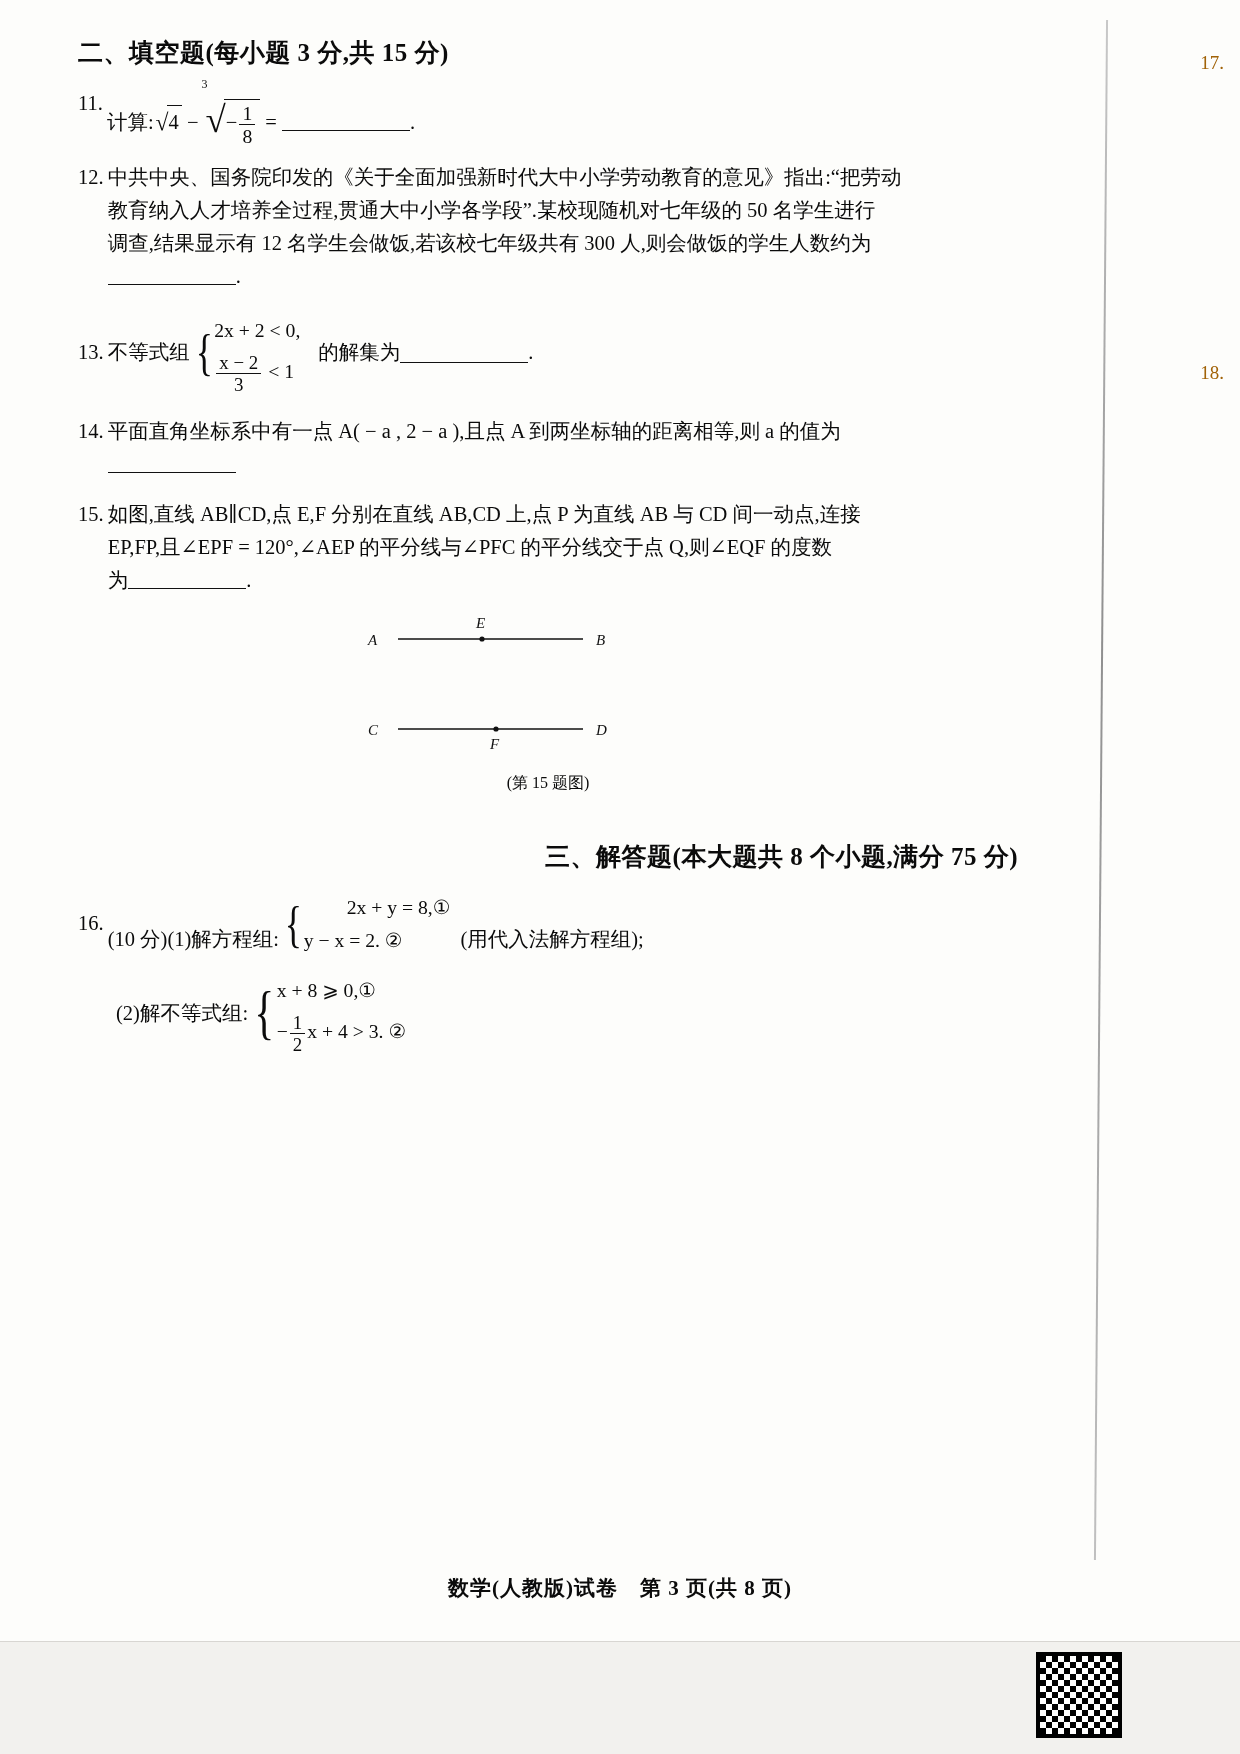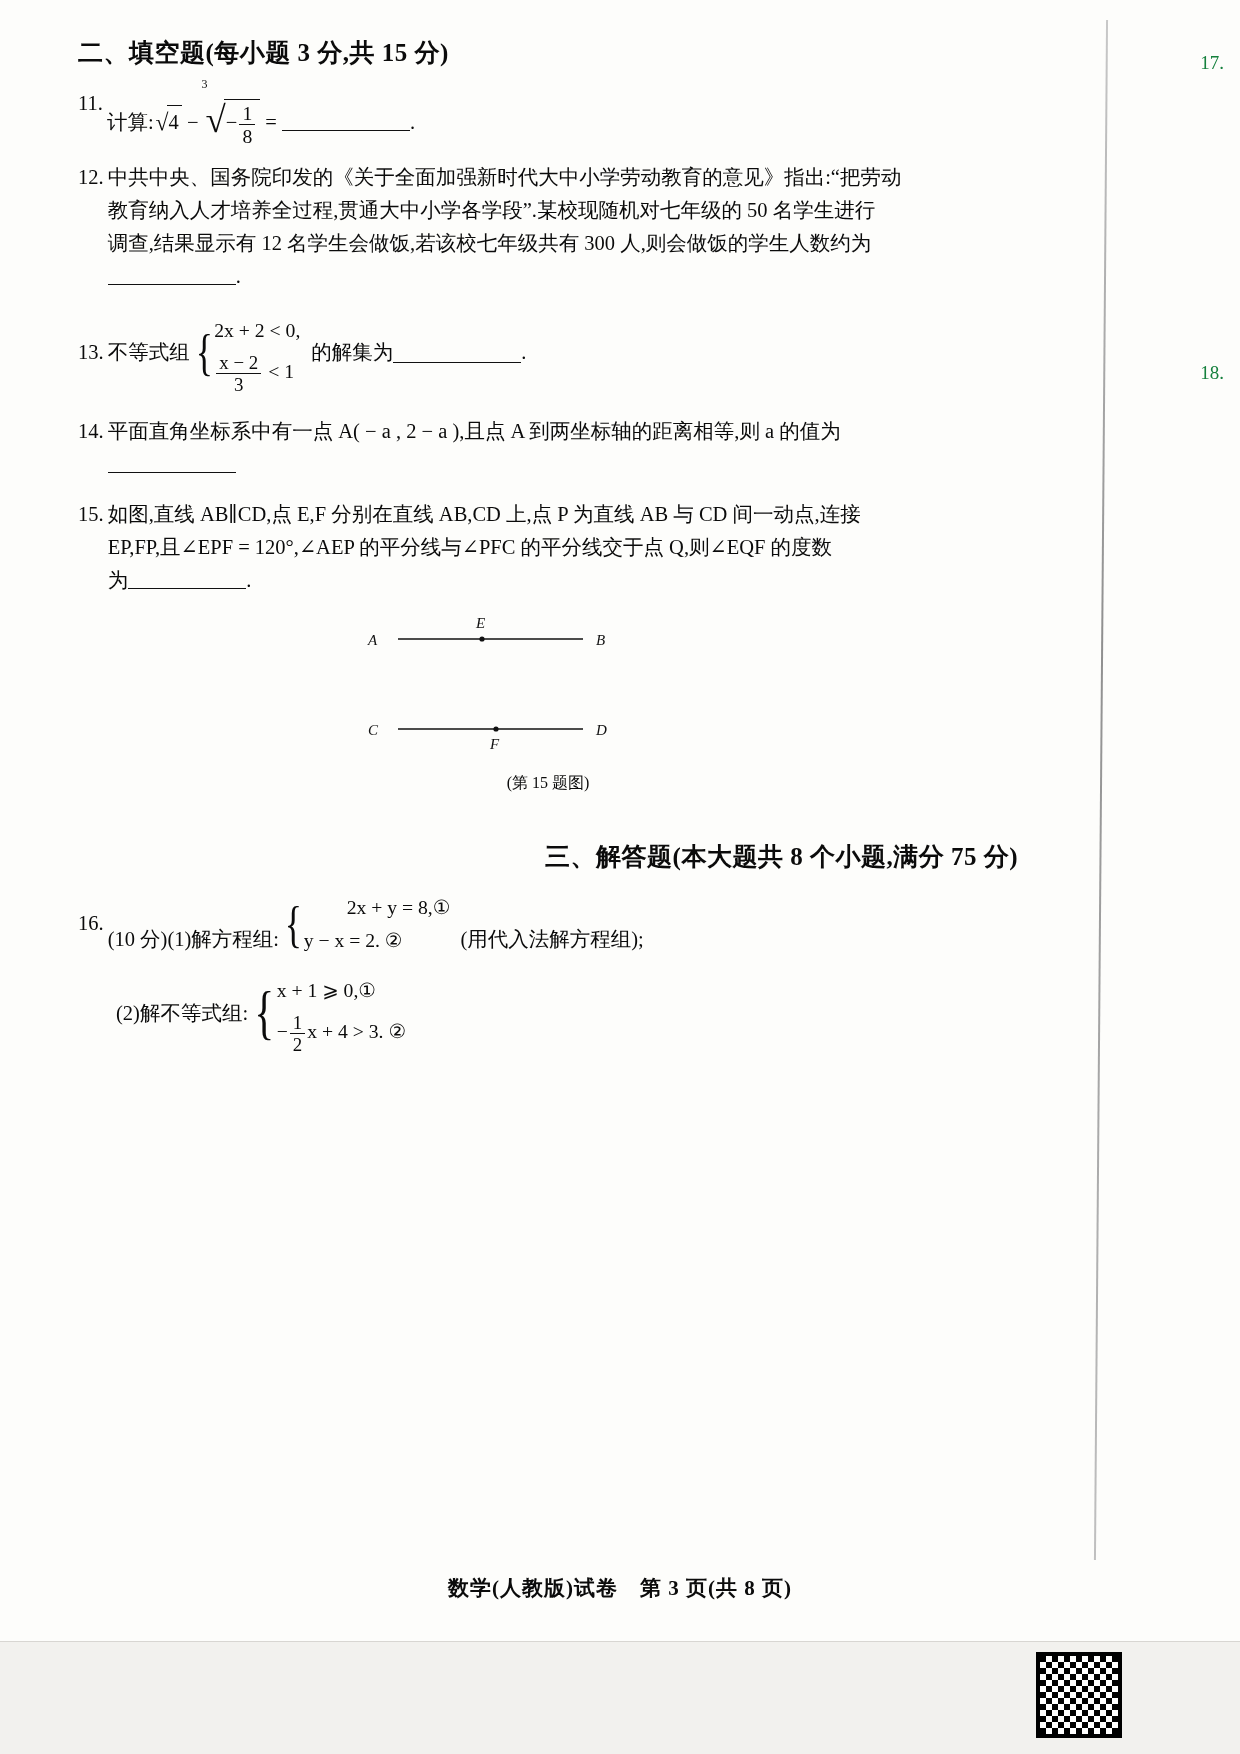--- a/index.html
+++ b/index.html
@@ -170,21 +170,21 @@
       repeating-linear-gradient(90deg, #000 0 6px, #fff 6px 12px),
       repeating-linear-gradient(0deg, #000 0 6px, #fff 6px 12px);
     background-blend-mode: difference;
     border: 4px solid #000;
     box-sizing: border-box;
   }
   .margin-num {
     position: absolute;
     right: 16px;
     font-size: 19px;
-    color: #15803d;
+    color: #a16207;
   }
   .mn-1 { top: 52px; }
   .mn-2 { top: 362px; }
 </style>
 </head>
 <body>
 
 <div class="page">
 
   <div class="scan-edge-right"></div>
@@ -230,21 +230,21 @@
         <span class="system">
           <span class="brace">{</span>
           <span class="system-rows tall">
             <span style="display:block;">2x + 2 &lt; 0,</span>
             <span style="display:block;">
               <span class="frac"><span class="num">x − 2</span><span class="den">3</span></span>
               <span>&lt; 1</span>
             </span>
           </span>
         </span>
-        <span style="margin-left:9px;">的解集为</span>
+        <span style="margin-left:16px;">的解集为</span>
         <span class="blank long"></span>
           <span>.</span>
       </span>
     </div>
 
     <div class="q" style="margin-bottom:16px;">
       <span class="q-num">14.</span>
       <span class="q-body">
         <span>平面直角坐标系中有一点 A( − a , 2 − a ),且点 A 到两坐标轴的距离相等,则 a 的值为</span><br>
         <span class="blank long"></span>
@@ -294,21 +294,21 @@
         </span>
         <span style="margin-left:8px;">(用代入法解方程组);</span>
       </span>
     </div>
 
     <div class="q16-line2">
       <span>(2)解不等式组:</span>
       <span class="system">
         <span class="brace" style="font-size:2.9em;">{</span>
         <span class="system-rows tall">
-          <span style="display:block;">x + 1 ⩾ 0,①</span>
+          <span style="display:block;">x + 8 ⩾ 0,①</span>
           <span style="display:block;">
             <span>−</span><span class="frac"><span class="num">1</span><span class="den">2</span></span><span>x + 4 &gt; 3. ②</span>
           </span>
         </span>
       </span>
     </div>
 
   </div>
 
   <div class="footer">数学(人教版)试卷　第 3 页(共 8 页)</div>

